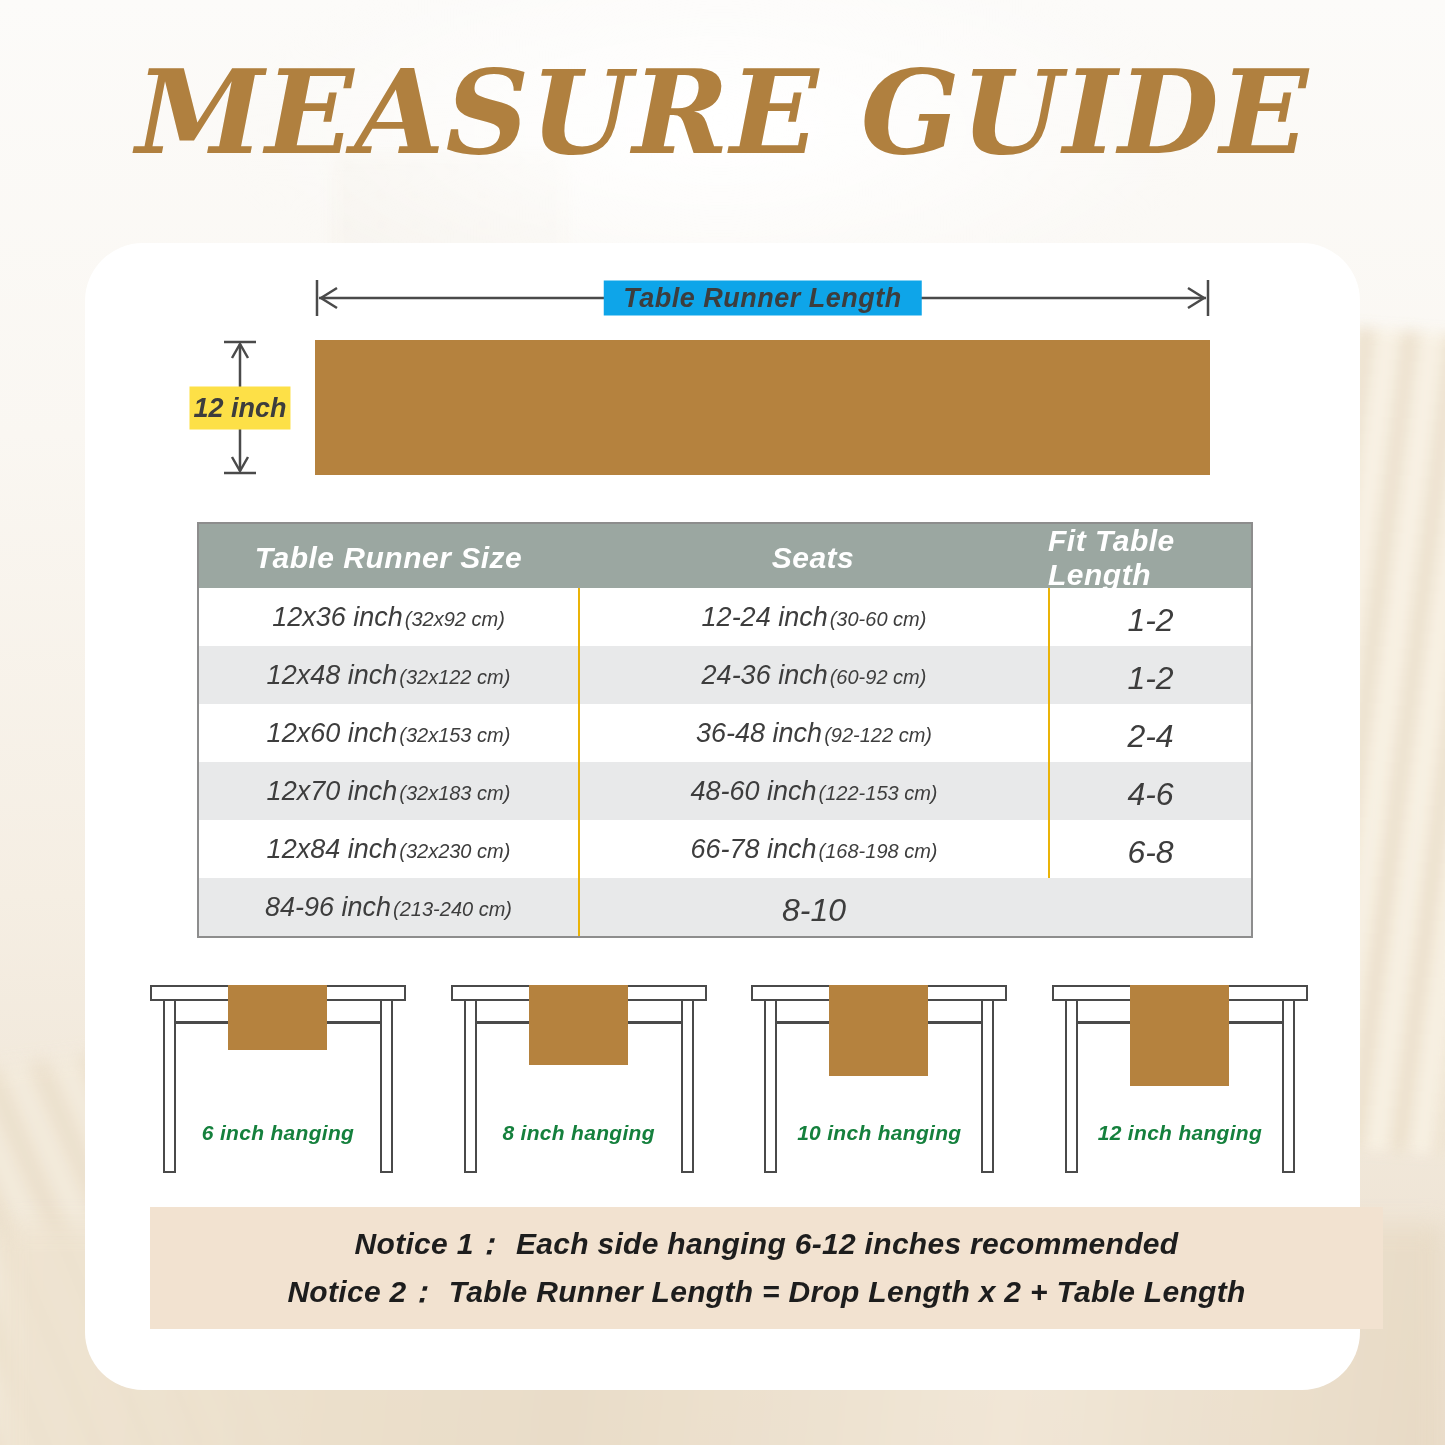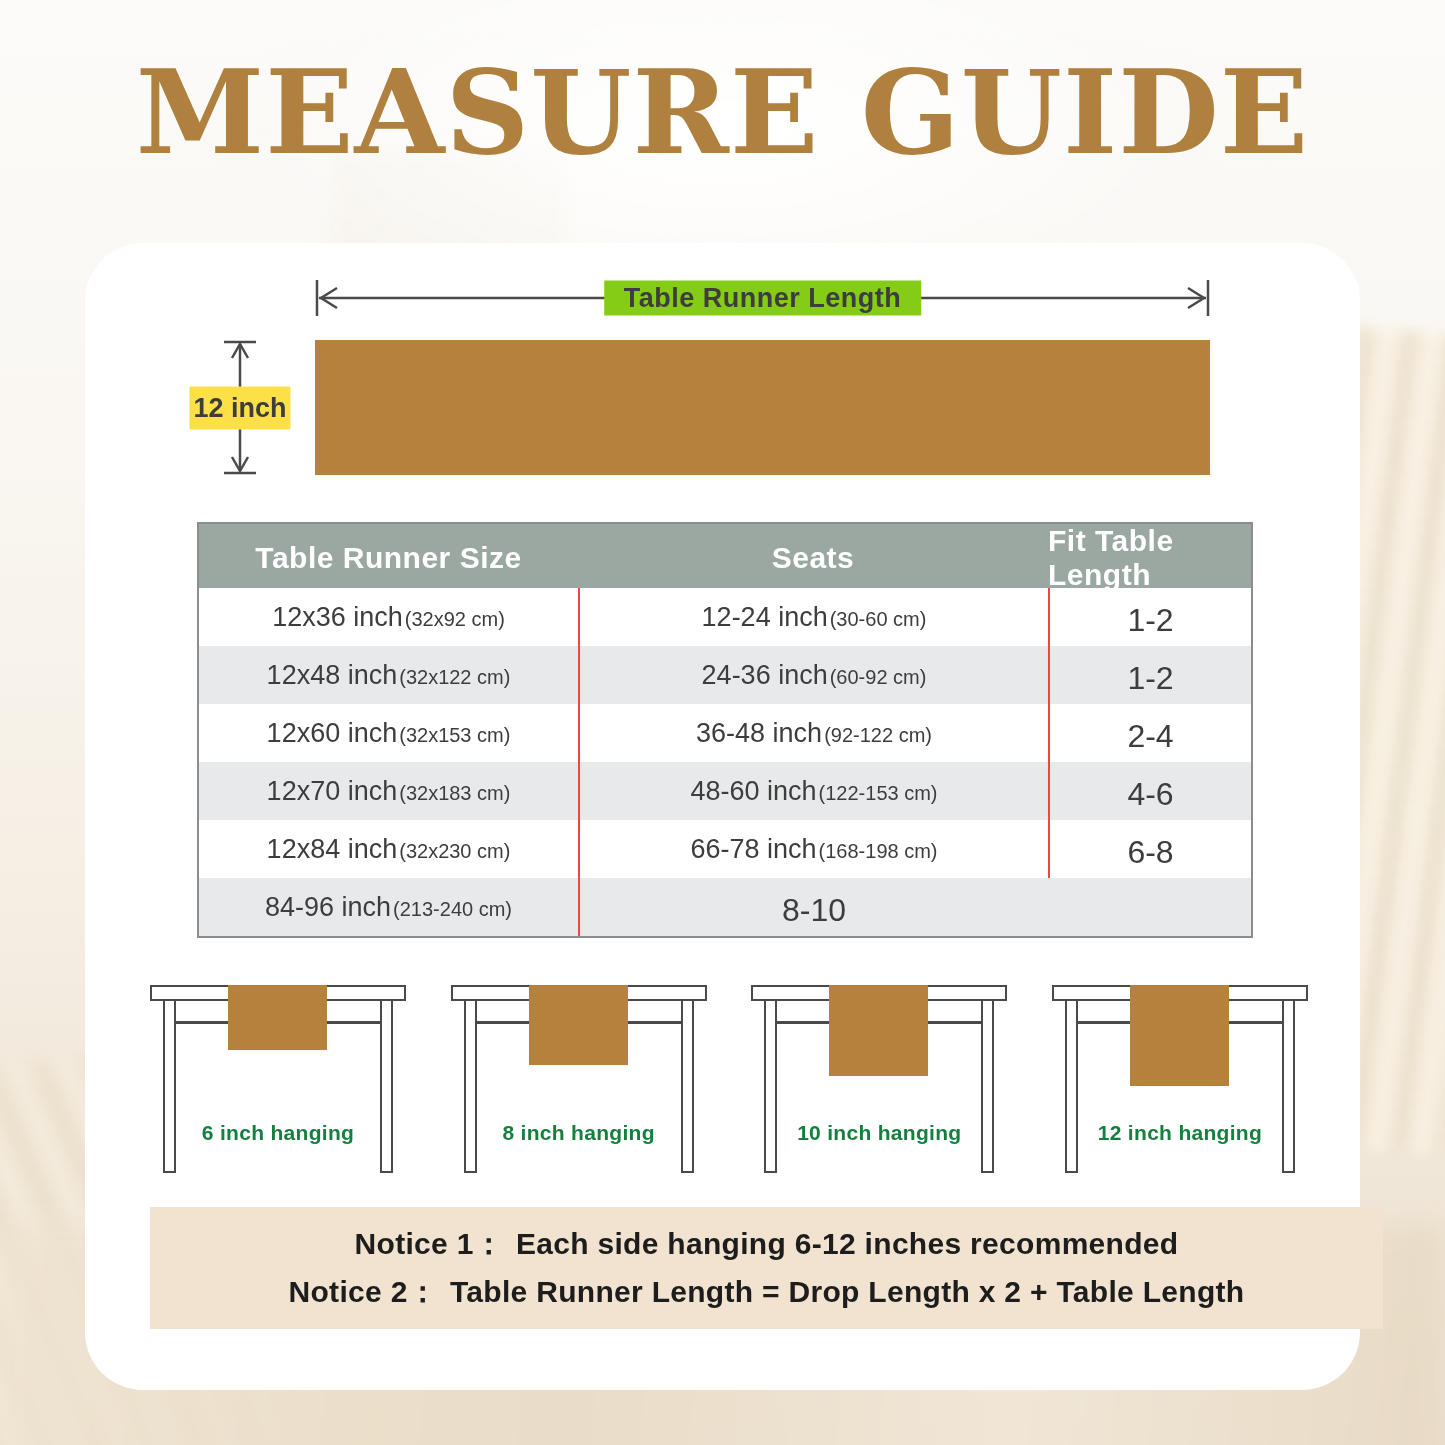--- a/index.html
+++ b/index.html
@@ -11,20 +11,21 @@
     --border-gray:#8d8d8d;
     --line-dark:#4a4a4a;
     --text-dark:#3d3d3d;
     --notice-text:#1d1d1d;
   }
   *{margin:0;padding:0;box-sizing:border-box;}
   html,body{background:#efe5d6;}
   .stage{
     position:relative;width:1445px;height:1445px;overflow:hidden;
     font-family:"Liberation Sans","DejaVu Sans",sans-serif;
+    font-style:italic;
   }
   
   .bg-base{position:absolute;inset:0;
     background:linear-gradient(180deg,#fcfbf9 0%,#faf7f2 30%,#f5eee3 62%,#efe5d6 85%,#ecdfcf 100%);}
   .bg-glow-top{position:absolute;left:220px;top:-60px;width:1000px;height:380px;border-radius:50%;
     background:radial-gradient(ellipse at center,#ffffff 0%,rgba(255,255,255,0) 70%);filter:blur(10px);}
   .bg-chair-right{position:absolute;right:-28px;top:330px;width:170px;height:820px;filter:blur(7px);transform:rotate(4deg);
     background:repeating-linear-gradient(93deg,#f8f1e3 0px,#f8f1e3 26px,#ece0cc 26px,#ece0cc 44px);opacity:.9;}
   .bg-chair-left{position:absolute;left:-60px;bottom:-30px;width:320px;height:420px;filter:blur(9px);transform:rotate(-8deg);
     background:repeating-linear-gradient(75deg,#f4ecdd 0px,#f4ecdd 30px,#e9dcc6 30px,#e9dcc6 48px);opacity:.8;}
@@ -39,42 +40,42 @@
     font-weight:700;font-size:116px;line-height:1.05;letter-spacing:1px;
     color:var(--title-gold);white-space:nowrap;
   }
   
   .card{position:absolute;left:85px;top:243px;width:1275px;height:1147px;background:#ffffff;border-radius:58px;}
   
   .len-arrow{position:absolute;left:315px;top:280px;width:895px;height:36px;}
   .len-arrow svg{position:absolute;inset:0;}
   .len-label{
     position:absolute;left:50%;top:50%;transform:translate(-50%,-50%);
-    background:#84cc16;padding:2px 20px;white-space:nowrap;
+    background:#0ea5e9;padding:2px 20px;white-space:nowrap;
     font-size:27px;font-weight:700;color:var(--text-dark);letter-spacing:.5px;
   }
   
   .runner-swatch{position:absolute;left:315px;top:340px;width:895px;height:135px;background:var(--runner-brown);}
   
   .wid-arrow{position:absolute;left:222px;top:340px;width:36px;height:135px;}
   .wid-arrow svg{position:absolute;inset:0;}
   .wid-label{
     position:absolute;left:50%;top:50%;transform:translate(-50%,-50%);
     background:#fde047;padding:6px 4px;white-space:nowrap;
     font-size:27px;font-weight:700;color:var(--text-dark);
   }
   
   .size-table{position:absolute;left:197px;top:522px;width:1056px;border:2px solid var(--border-gray);background:#0369a1;}
   .t-head{display:grid;grid-template-columns:379px 470px 1fr;height:64px;background:var(--header-sage);}
   .t-head .hcell{display:flex;align-items:center;justify-content:center;
     color:#ffffff;font-size:30px;font-weight:700;letter-spacing:.5px;}
   .t-row{display:grid;grid-template-columns:379px 470px 1fr;height:58px;background:#ffffff;text-align:right;}
   .t-row.alt{background:var(--row-alt);}
   .t-row .cell{display:flex;align-items:baseline;justify-content:center;padding-top:14px;}
-  .t-row .cell + .cell{border-left:2px solid #ef4444;}
+  .t-row .cell + .cell{border-left:2px solid #eab308;}
   .cell .main{font-size:27px;color:var(--text-dark);}
   .cell .sub{font-size:20px;color:var(--text-dark);margin-left:2px;}
   .cell.seats .main{font-size:32px;}
   
   .figures{position:absolute;left:150px;top:985px;width:1158px;height:200px;display:flex;justify-content:space-between;}
   .figure{position:relative;width:256px;height:200px;}
   .ftop{position:absolute;left:0;top:0;width:100%;height:16px;background:#fff;border:2px solid var(--line-dark);}
   .fleg{position:absolute;top:16px;width:13px;height:172px;background:#fff;border:2px solid var(--line-dark);border-top:none;}
   .fleg.left{left:13px;} .fleg.right{right:13px;}
   .fbar{position:absolute;left:26px;right:26px;top:36px;height:3px;background:var(--line-dark);}

